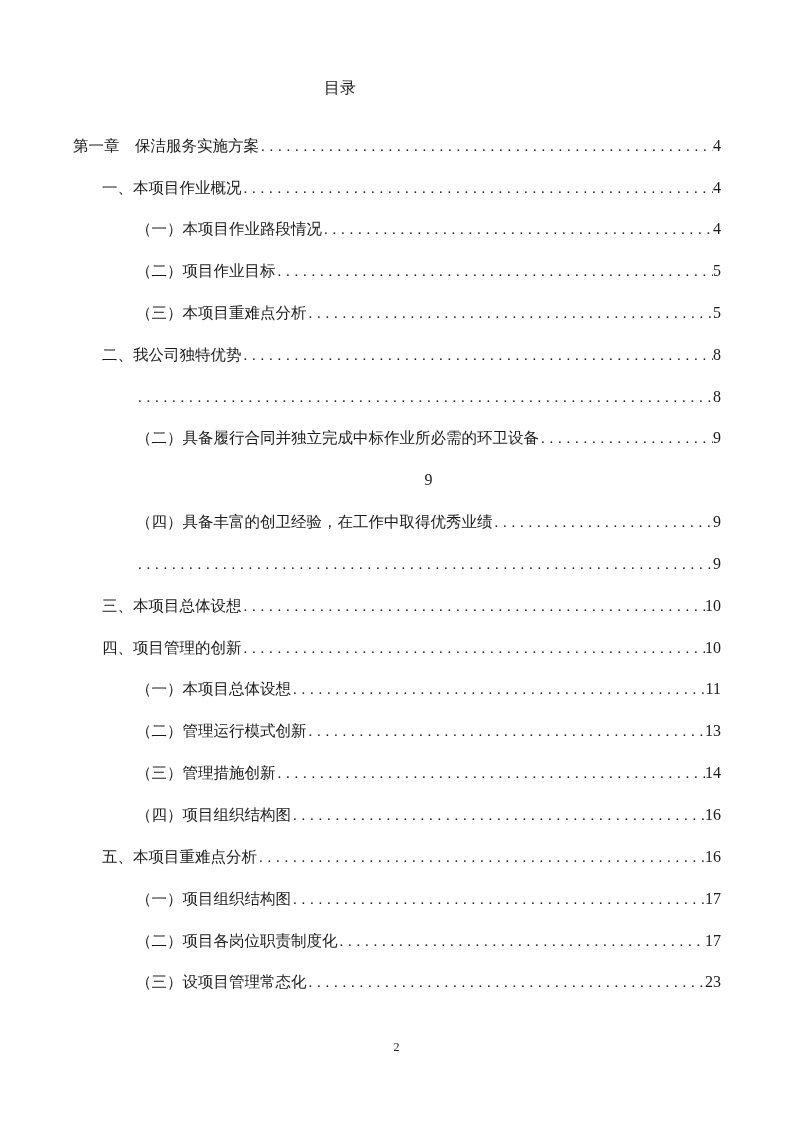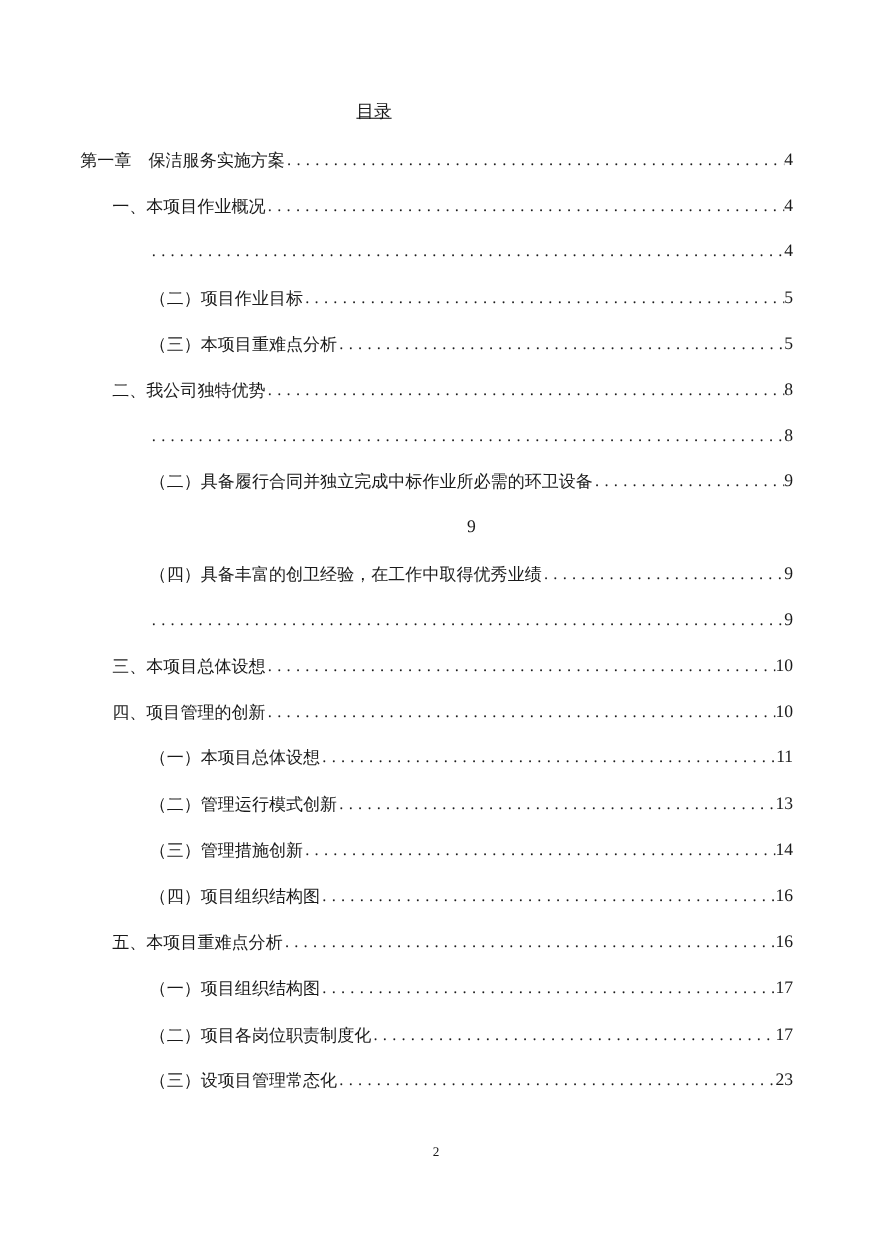--- a/index.html
+++ b/index.html
@@ -1,19 +1,19 @@
 <!DOCTYPE html>
 <html><head>
   <meta charset="utf-8">
   <style>
     html, body { margin: 0; padding: 0; background: #ffffff; }
     body { width: 793px; height: 1122px; position: relative; overflow: hidden;
            font-family: "DejaVu Serif", "Liberation Serif", serif; color: #1a1a1a; }
-    .title { position: absolute; left: 0; width: 680px; top: 89px; text-align: center;
-             font-size: 16px; line-height: 24px; text-decoration: underline; }
+    .title { position: absolute; left: 0; width: 680px; top: 76px; text-align: center;
+             font-size: 16px; line-height: 24px; }
     .toc { position: absolute; left: 0; top: 134px; width: 793px; }
     .row { position: absolute; height: 24px; display: flex; align-items: flex-end;
            font-size: 15.5px; line-height: 24px; right: 72px; justify-content: center; }
     .row.l0 { left: 73px; }
     .row.l1 { left: 102px; }
     .row.l2 { left: 136px; }
     .label { white-space: nowrap; flex: 0 0 auto; }
     .leader { flex: 1 1 auto; overflow: hidden; white-space: nowrap; letter-spacing: 3.2px;
               font-family: "Liberation Serif", serif; font-size: 15px; padding: 0 2px; }
     .leader::before { content: ". . . . . . . . . . . . . . . . . . . . . . . . . . . . . . . . . . . . . . . . . . . . . . . . . . . . . . . . . . . . . . . . . . . . . . . . . . . . . . . . . . . . . . . . . . ."; letter-spacing: 0; word-spacing: 1px; }
@@ -31,20 +31,21 @@
       <span class="label">第一章　保洁服务实施方案</span>
       <span class="leader"></span>
       <span class="page">4</span>
     </div>
   <div class="row l1" style="top:42px">
       <span class="label">一、本项目作业概况</span>
       <span class="leader"></span>
       <span class="page">4</span>
     </div>
   <div class="row l2" style="top:83px">
+      <span class="label">（一）本项目作业路段情况</span>
       <span class="leader"></span>
       <span class="page">4</span>
     </div>
   <div class="row l2" style="top:125px">
       <span class="label">（二）项目作业目标</span>
       <span class="leader"></span>
       <span class="page">5</span>
     </div>
   <div class="row l2" style="top:167px">
       <span class="label">（三）本项目重难点分析</span>

